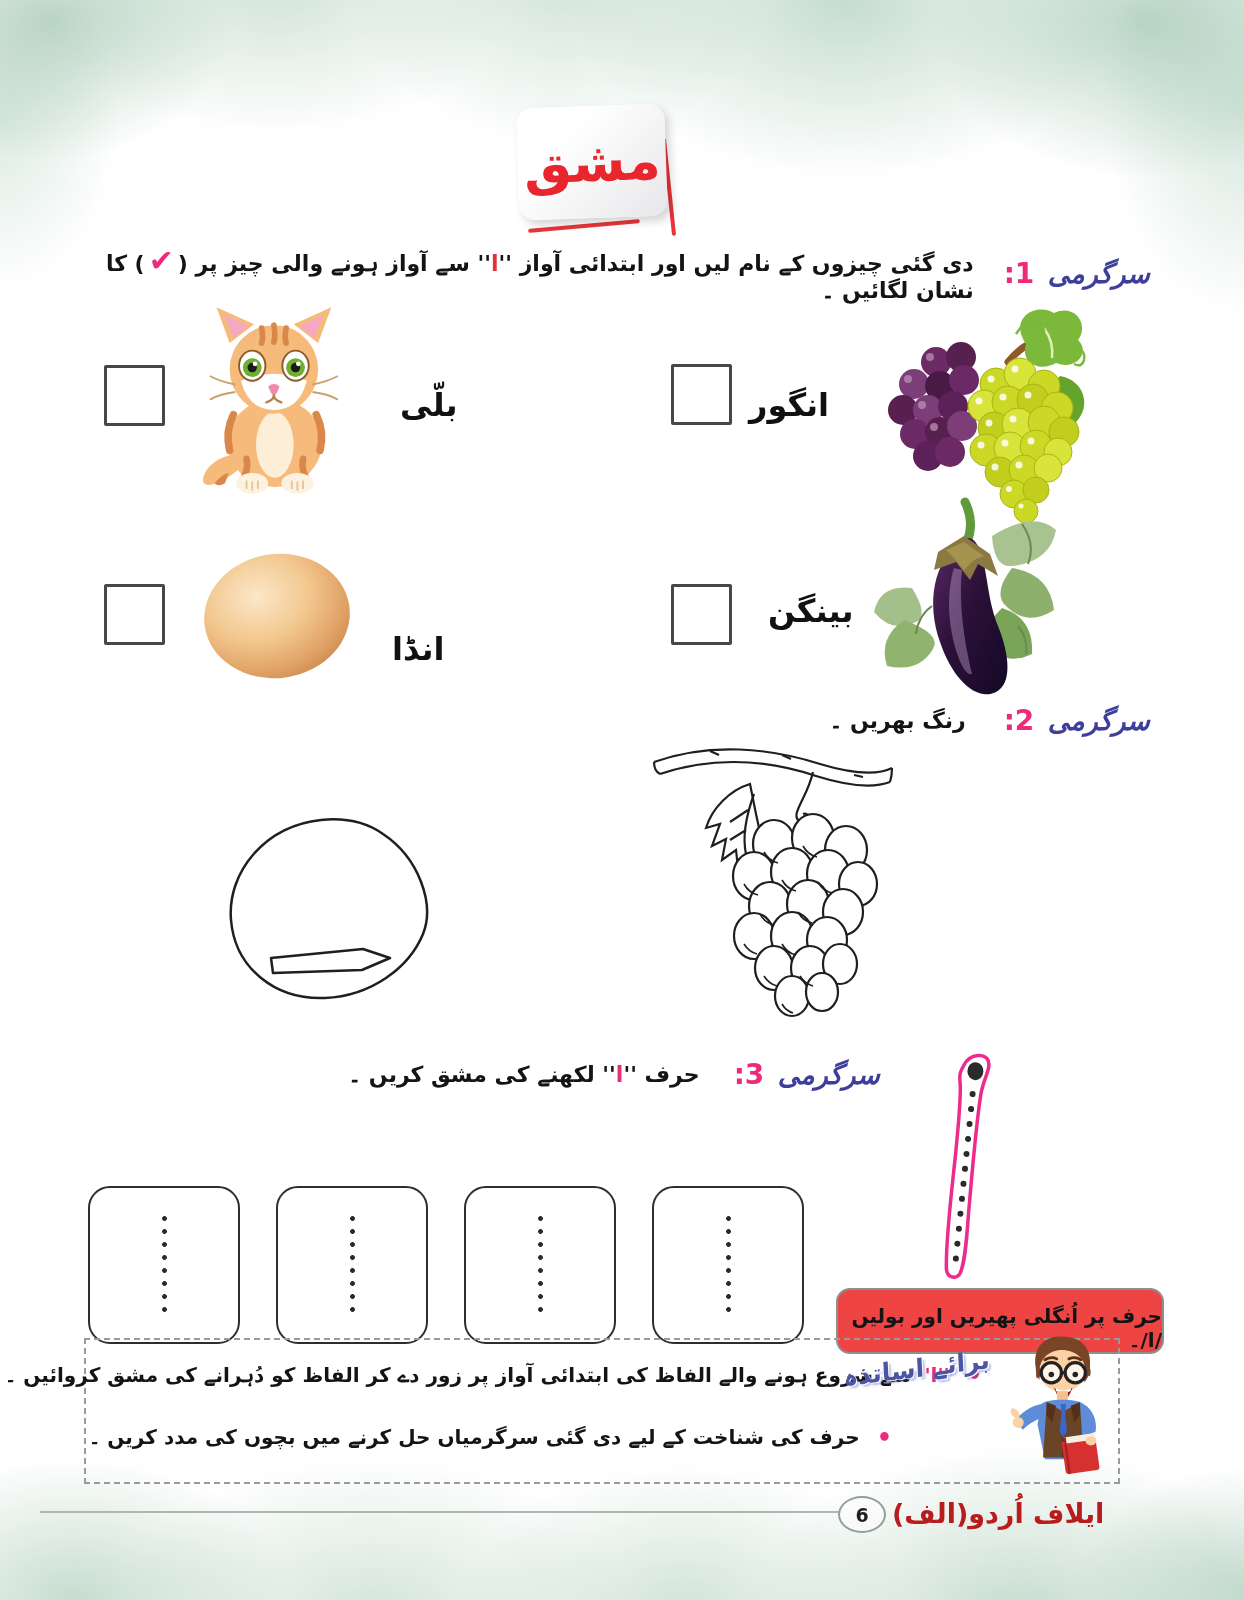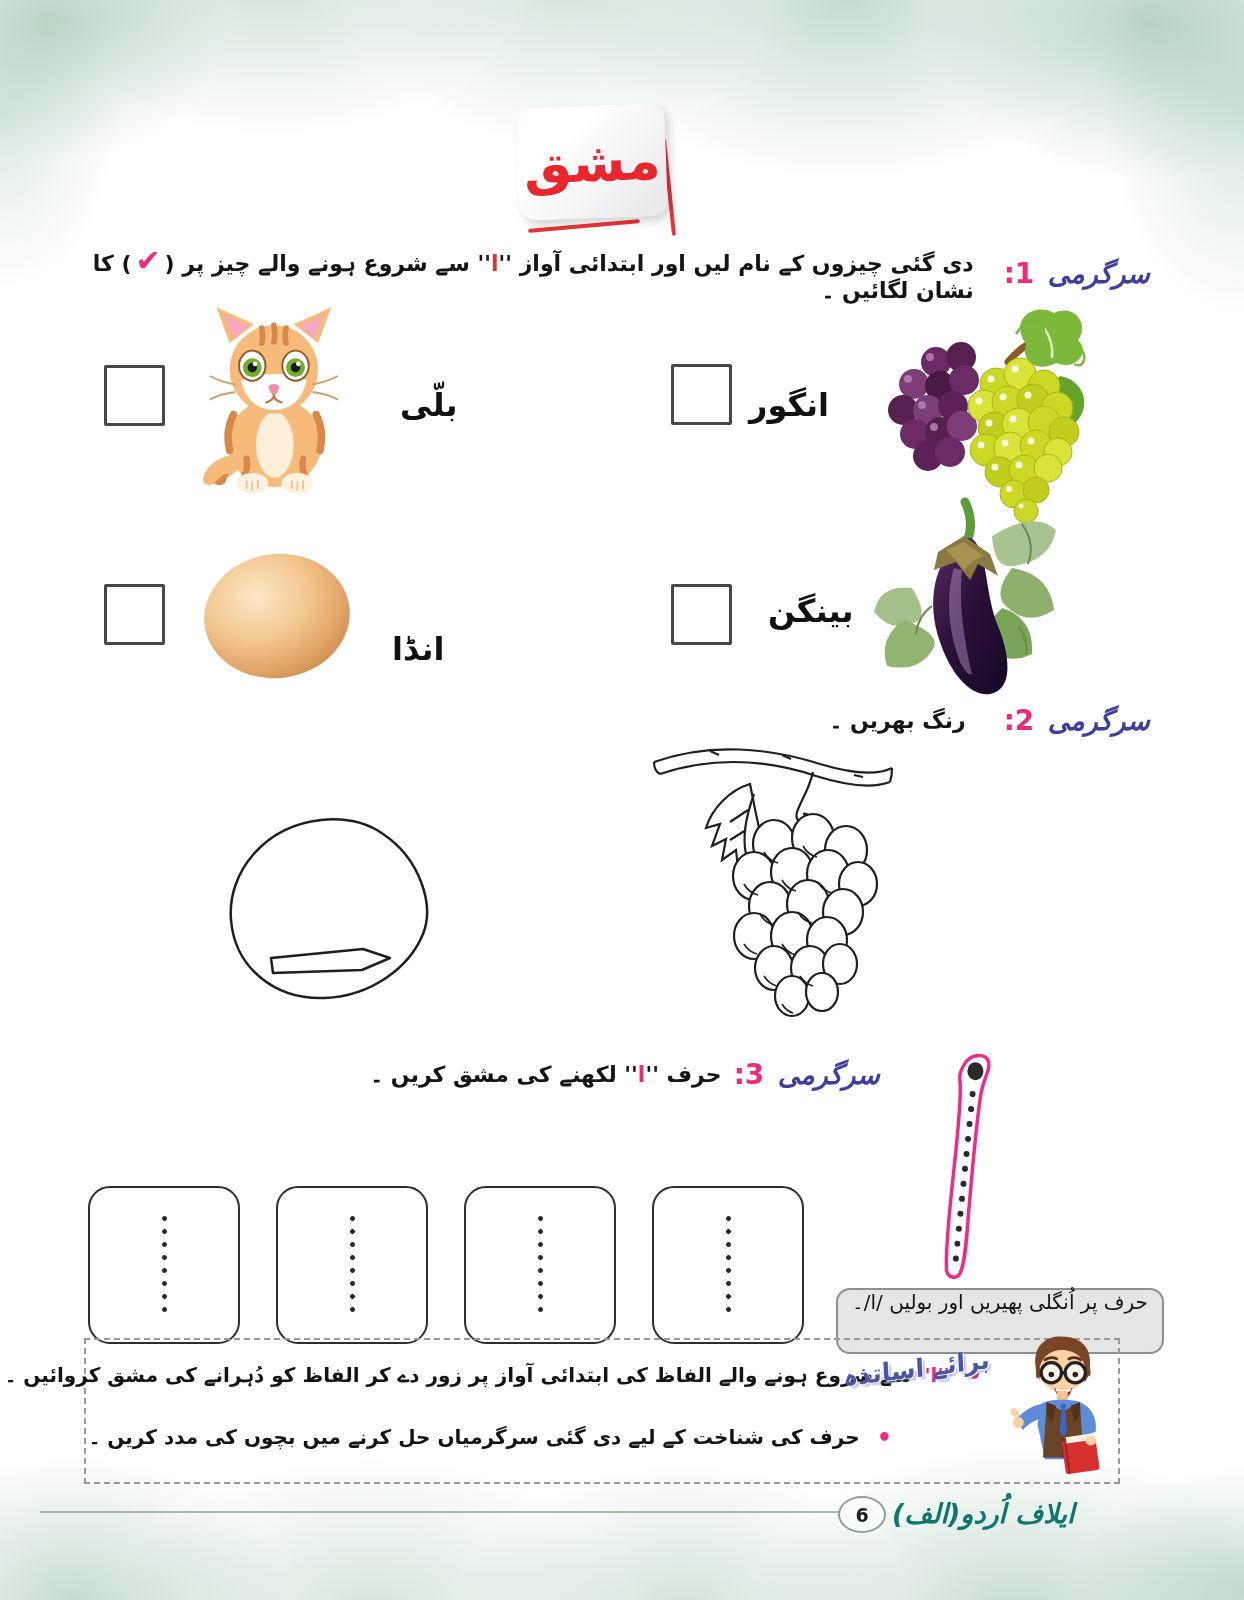--- a/index.html
+++ b/index.html
@@ -46,21 +46,21 @@
   
   .activity-heading { position:absolute; direction:rtl; display:flex; align-items:center; white-space:nowrap; }
   .act-label { font-weight:bold; font-style:italic; font-size:27px; color:#3e3e9c;text-align:right; }
   .act-num   { font-weight:bold; font-style:normal; font-size:28px; color:#ee2a7b; margin-right:4px; }
   .act-text  { font-size:22px; font-weight:600; color:#141414; }
   .heading-1 { top:243px; right:94px; left:60px; }
   .heading-1 .act-text { margin-right:30px; white-space:normal; }
   .heading-2 { top:704px; right:94px; }
   .heading-2 .act-text { margin-right:38px; }
   .heading-3 { top:1058px; right:364px; }
-  .heading-3 .act-text { margin-right:12px; }
+  .heading-3 .act-text { margin-right:34px; }
   .red-letter  { color:#e03038; font-weight:bold; }
   .pink-letter { color:#ee2a7b; font-weight:bold; }
   .check-glyph { color:#ee2a7b; font-size:30px; font-weight:bold; padding:0 4px; }
   
   .checkbox {
     position:absolute; width:55px; height:55px; background:#fff;
     border:3.5px solid #474747; border-radius:2px;
   }
   .cb-cat      { left:104px; top:365px; }
   .cb-grapes   { left:671px; top:364px; }
@@ -88,23 +88,23 @@
     display:flex; align-items:center; justify-content:center;
   }
   .pb1 { left:88px; } .pb2 { left:276px; } .pb3 { left:464px; } .pb4 { left:652px; }
   .dotted-alif {
     width:5px; height:106px;
     background-image:radial-gradient(circle, #2a2a2a 2.1px, rgba(0,0,0,0) 2.6px);
     background-size:5px 13px; background-repeat:repeat-y; background-position:center top;
   }
   .note-box {
     position:absolute; left:836px; top:1288px; width:324px; height:62px;
-    border:2px solid #8f8f8f; border-radius:14px; background:#e5e5e5;
-    direction:rtl; display:flex; align-items:flex-start; justify-content:center;
-    font-size:20px; font-weight:normal;
+    border:2px solid #8f8f8f; border-radius:14px; background:#ef4444;
+    direction:rtl; display:flex; align-items:flex-end; justify-content:center;
+    font-size:20px; font-weight:bold;
   }
   
   .teacher-box {
     position:absolute; left:84px; top:1338px; width:1032px; height:142px;
     border:2.5px dashed #9a9a9a;
   }
   .bullet-line { position:absolute; direction:rtl; white-space:nowrap; font-size:20px; font-weight:600; color:#141414;text-align:center; }
   .bl1 { top:22px; right:136px; }
   .bl2 { top:84px; right:226px; }
   .bullet-dot { color:#ee2a7b; font-size:24px; margin-left:10px; vertical-align:middle; }
@@ -118,21 +118,21 @@
   .teacher-figure { position:absolute; left:1008px; top:1334px; width:106px; height:152px; z-index:2; }
   .teacher-figure svg { display:block; width:100%; height:100%; }
   
   .footer-line { position:absolute; left:40px; top:1511px; width:800px; height:2px; background:#a9b9ae; }
   .page-oval {
     position:absolute; left:838px; top:1496px; width:44px; height:33px;
     border:2px solid #8fa096; border-radius:50%;
     display:flex; align-items:center; justify-content:center;
     font-size:19px; font-weight:bold; color:#1e1e1e; background:rgba(255,255,255,.4);
   }
-  .book-title { position:absolute; left:892px; top:1498px; direction:rtl; font-size:27px; font-weight:bold; color:#0f766e;font-style:italic; }
+  .book-title { position:absolute; left:892px; top:1498px; direction:rtl; font-size:27px; font-weight:bold; color:#b91c1c; }
 </style>
 </head>
 <body>
 
 <div class="page">
 
   <div class="wash top"></div>
   <div class="wash bottom"></div>
 
   <div class="red-line rl1"></div>
@@ -140,21 +140,21 @@
   <div class="red-line rl3"></div>
   <div class="title-box">
     <span class="title-text">مشق</span>
   </div>
 
   <div class="activity-heading heading-1">
     <span class="act-label"><span>سرگرمی</span> <span class="act-num">1:</span></span>
     <span class="act-text">
       <span>دی گئی چیزوں کے نام لیں اور ابتدائی آواز</span>
       <span>''</span><span class="red-letter">ا</span><span>''</span>
-      <span>سے شروع ہونے والے چیز پر (</span><span class="check-glyph">✔</span><span>) کا نشان لگائیں ۔</span>
+      <span>سے آواز ہونے والی چیز پر (</span><span class="check-glyph">✔</span><span>) کا نشان لگائیں ۔</span>
     </span>
   </div>
 
   <div class="checkbox cb-grapes"></div>
   <div class="checkbox cb-cat"></div>
   <div class="checkbox cb-eggplant"></div>
   <div class="checkbox cb-egg"></div>
 
   <div class="item-label lab-grapes">انگور</div>
   <div class="item-label lab-cat">بلّی</div>

